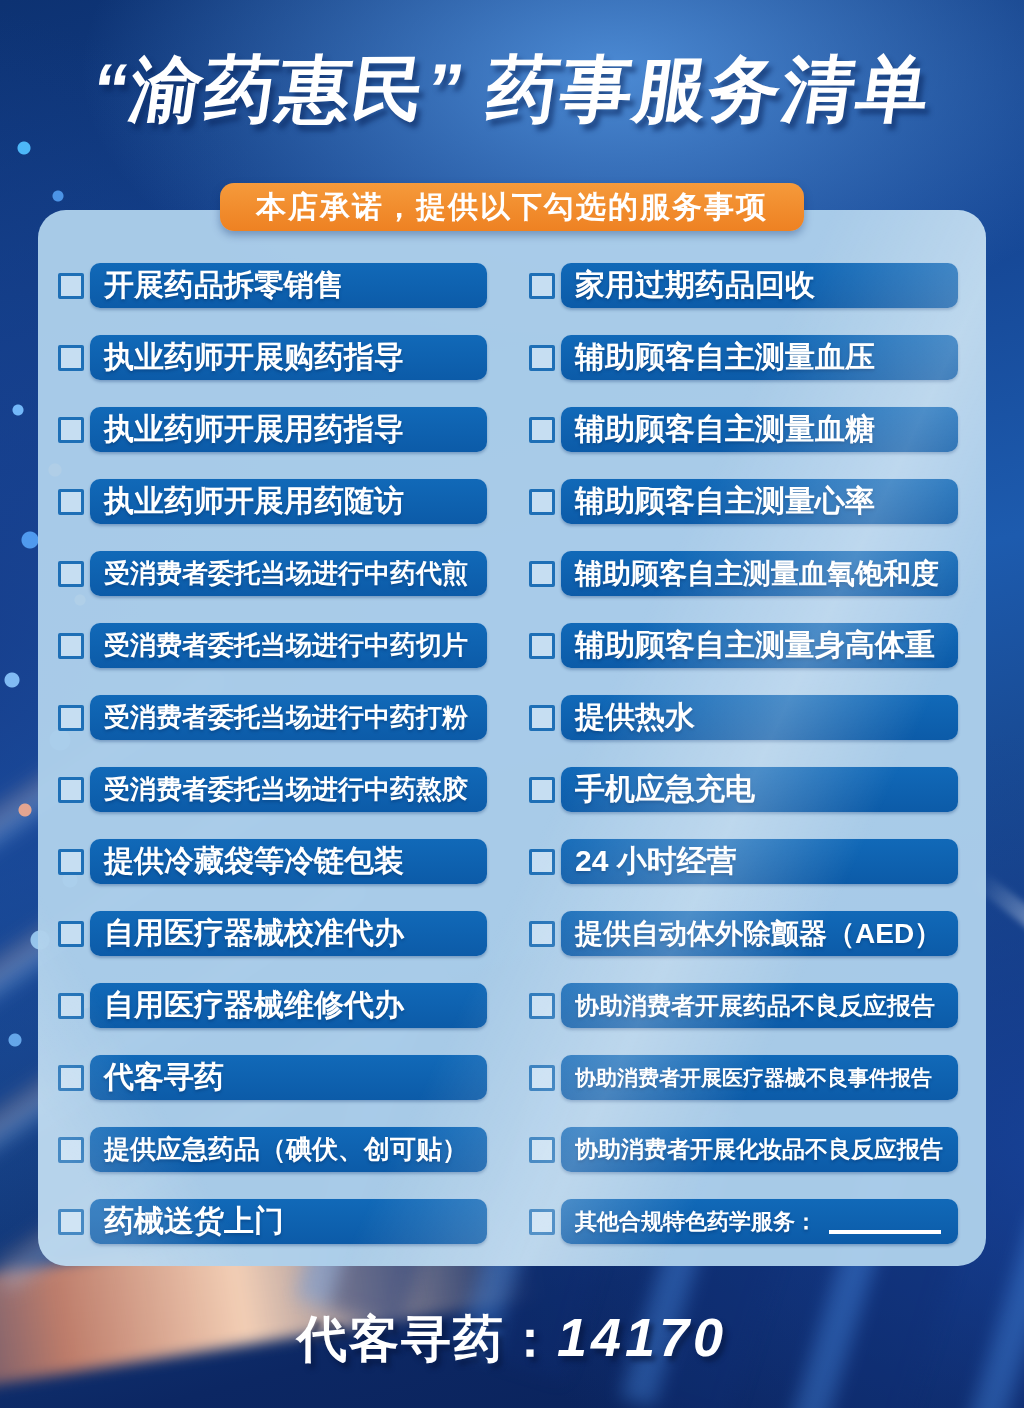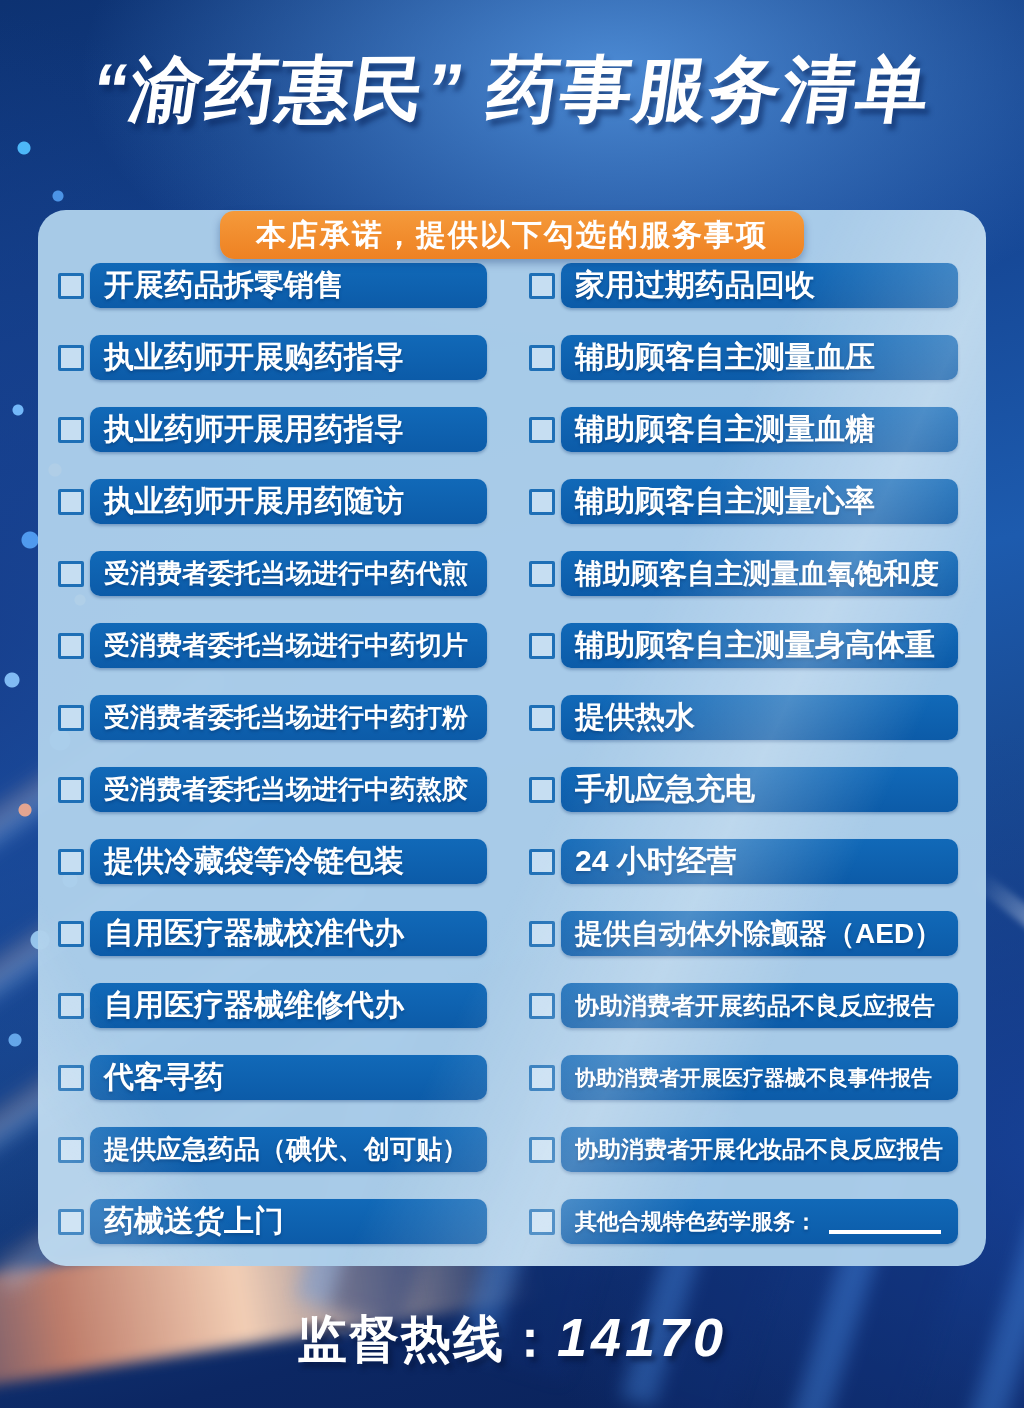--- a/index.html
+++ b/index.html
@@ -67,21 +67,20 @@
     text-shadow:5px 6px 5px rgba(8,35,90,0.55);
     white-space:nowrap;
   }
   
   .banner{
     position:absolute;top:183px;left:50%;transform:translateX(-50%);z-index:5;
     height:48px;line-height:48px;padding:0 36px;border-radius:14px;
     background:linear-gradient(180deg,#f59a3b,#ee8122);
     color:#ffffff;font-size:30px;font-weight:800;letter-spacing:2px;white-space:nowrap;
     box-shadow:0 4px 8px rgba(10,40,100,0.35);
-    margin-top:28px;
   }
   
   .panel{
     position:absolute;left:38px;top:210px;width:948px;height:1056px;z-index:3;
     background:rgba(174,208,235,0.96);
     border-radius:28px;box-sizing:border-box;
     padding:53px 28px 18px 20px;
     display:flex;column-gap:42px;
   }
   .panel::after{
@@ -302,14 +301,14 @@
         <label class="row">
           <span class="checkbox"></span>
           <span class="bar">
             <span class="bar-text" style="font-size: 22px;">其他合规特色药学服务：</span>
             <span class="blank-line"></span>
           </span>
         </label>
       </div>
   </div>
 
-  <div class="hotline"><span>监督热线：</span><span class="num">14170</span></div>
+  <div class="hotline"><span>代客寻药：</span><span class="num">14170</span></div>
 </div>
 
 </body></html>

